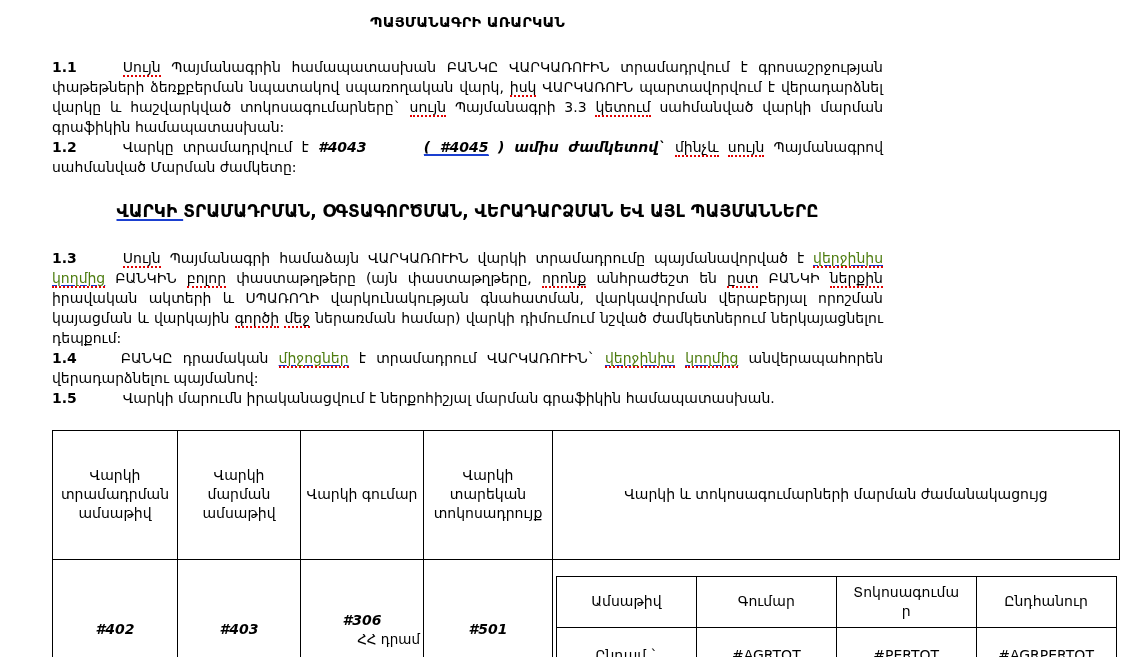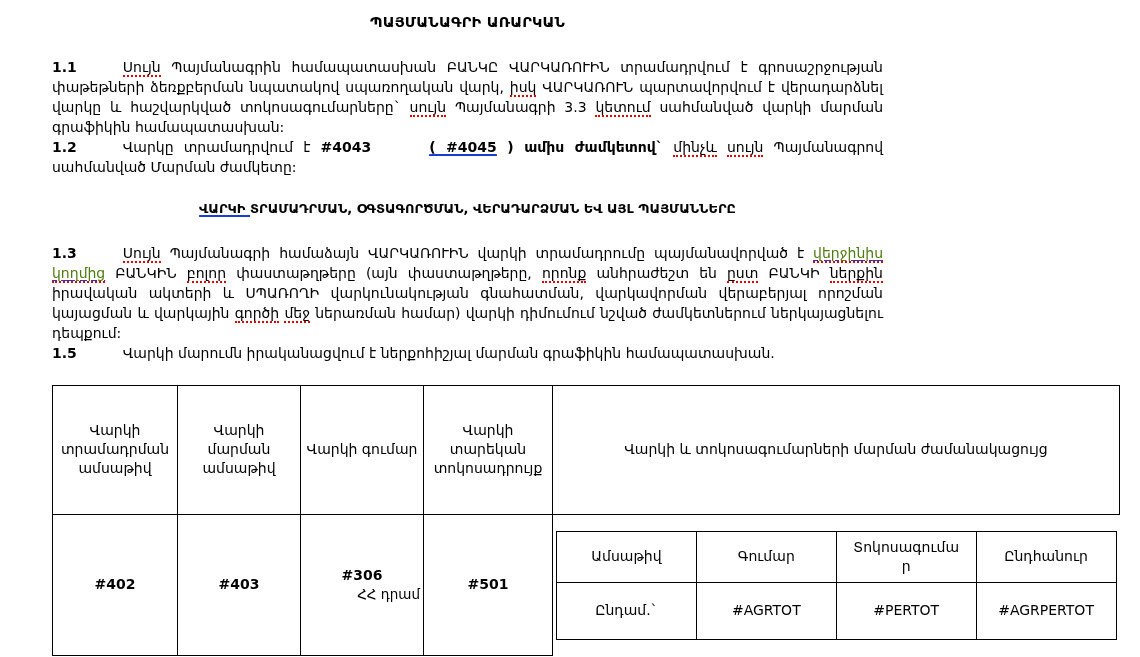--- a/index.html
+++ b/index.html
@@ -72,25 +72,26 @@
   }
   .dblunder {
     text-decoration: underline;
     text-decoration-color: #1a3fd0;
     text-underline-offset: 2px;
     border-bottom: 1.5px solid #1a3fd0;
     margin-left: 48px;
   }
   .bold {
     font-weight: bold;
+    font-style: italic;
   }
   .sec-heading {
     text-align: center;
     font-weight: bold;
-    font-size: 13px;
+    font-size: 17px;
     margin: 24px 0 0 0;
     line-height: 1.2;
   }
   .sec-heading .lnk {
     text-decoration-thickness: 1.5px;
   }
   
   .tbl-wrap {
     margin-top: 22px;
   }
@@ -169,20 +170,23 @@
   <div>
     <p class="clause"><span class="num">1.2</span><span class="gap"></span><span>Վարկը տրամադրվում է </span><span class="bold">#4043</span><span>&nbsp;</span><span class="bold dblunder">( #4045</span><span class="bold"> ) ամիս ժամկետով` </span><span class="sq">մինչև</span><span> </span><span class="sq">սույն</span><span> Պայմանագրով սահմանված Մարման ժամկետը:</span></p>
   </div>
 
   <h2 class="sec-heading"><span class="lnk">ՎԱՐԿԻ </span><span>ՏՐԱՄԱԴՐՄԱՆ, ՕԳՏԱԳՈՐԾՄԱՆ, ՎԵՐԱԴԱՐՁՄԱՆ ԵՎ ԱՅԼ ՊԱՅՄԱՆՆԵՐԸ</span></h2>
 
   <div class="clause-block">
     <p class="clause"><span class="num">1.3</span><span class="gap"></span><span class="sq">Սույն</span><span> Պայմանագրի համաձայն ՎԱՐԿԱՌՈՒԻՆ վարկի տրամադրումը պայմանավորված է </span><span class="lnk-sq">վերջինիս</span><span> </span><span class="lnk-sq">կողմից</span><span> ԲԱՆԿԻՆ </span><span class="sq">բոլոր</span><span> փաստաթղթերը (այն փաստաթղթերը, </span><span class="sq">որոնք</span><span> անհրաժեշտ են </span><span class="sq">ըստ</span><span> ԲԱՆԿԻ </span><span class="sq">ներքին</span><span> իրավական ակտերի և ՍՊԱՌՈՂԻ վարկունակության գնահատման, վարկավորման վերաբերյալ որոշման կայացման և վարկային </span><span class="sq">գործի</span><span> </span><span class="sq">մեջ</span><span> ներառման համար) վարկի դիմումում նշված ժամկետներում ներկայացնելու դեպքում:</span></p>
   </div>
 
+  <div>
+    <p class="clause"><span class="num">1.4</span><span class="gap-sm"></span><span>ԲԱՆԿԸ դրամական </span><span class="lnk-sq">միջոցներ</span><span> է տրամադրում ՎԱՐԿԱՌՈՒԻՆ` </span><span class="lnk-sq">վերջինիս</span><span> </span><span class="lnk-sq">կողմից</span><span> անվերապահորեն վերադարձնելու պայմանով:</span></p>
+  </div>
 
   <div>
     <p class="clause"><span class="num">1.5</span><span class="gap"></span><span>Վարկի մարումն իրականացվում է ներքոհիշյալ մարման գրաֆիկին համապատասխան.</span></p>
   </div>
 
   <div class="tbl-wrap">
     <table class="main">
       <tbody>
         <tr>
           <td class="c1 head-cell">Վարկի տրամադրման ամսաթիվ</td>

